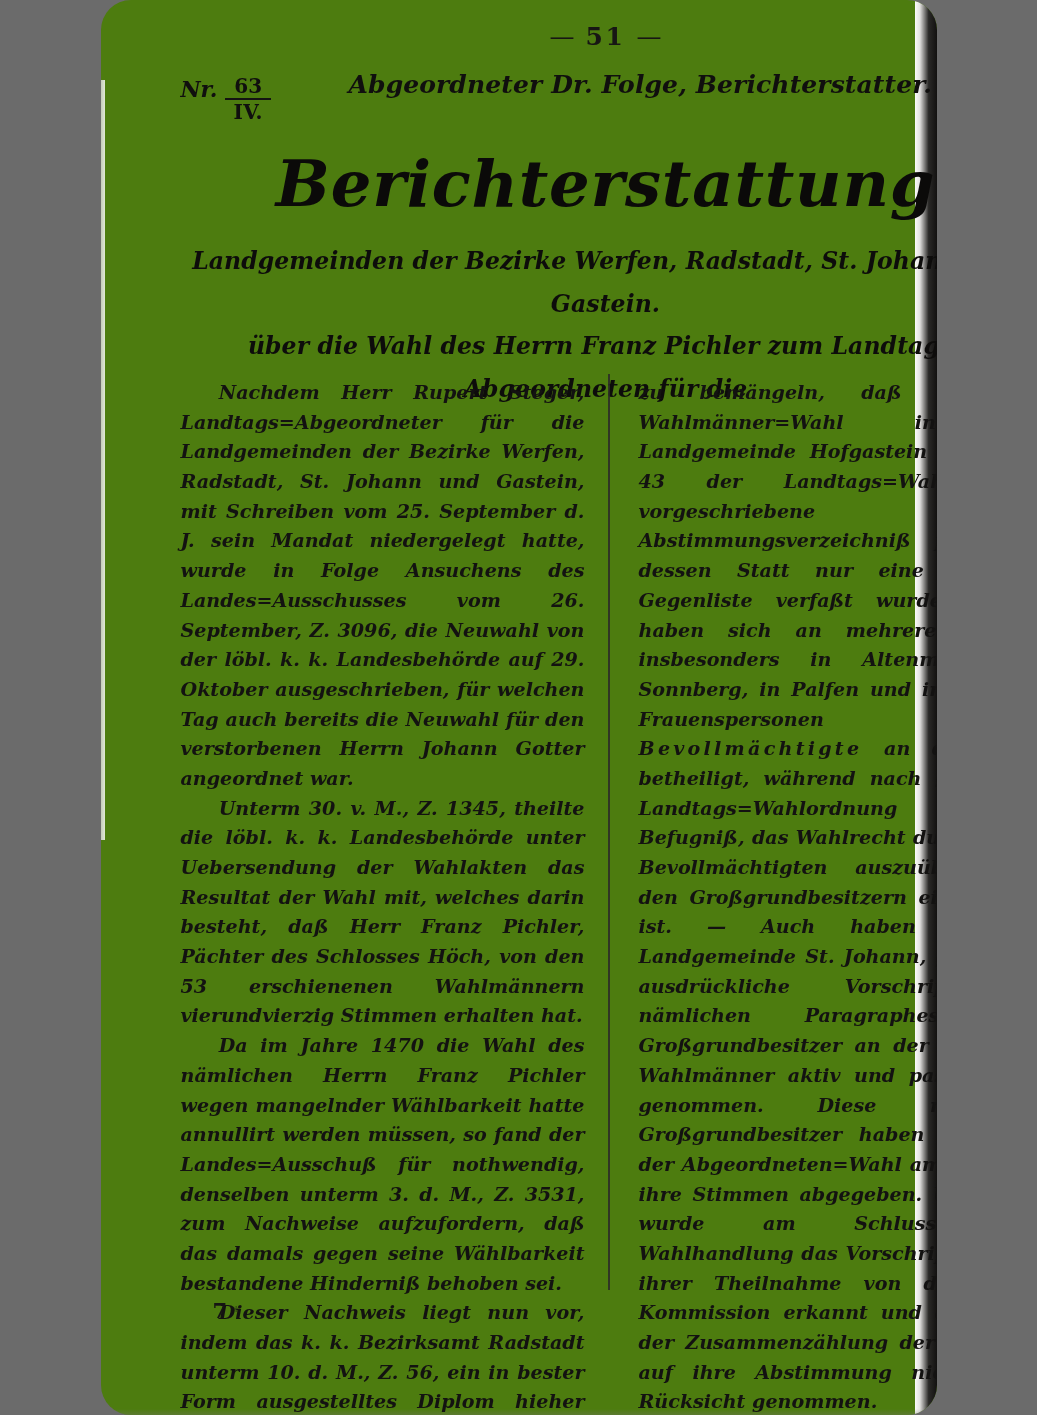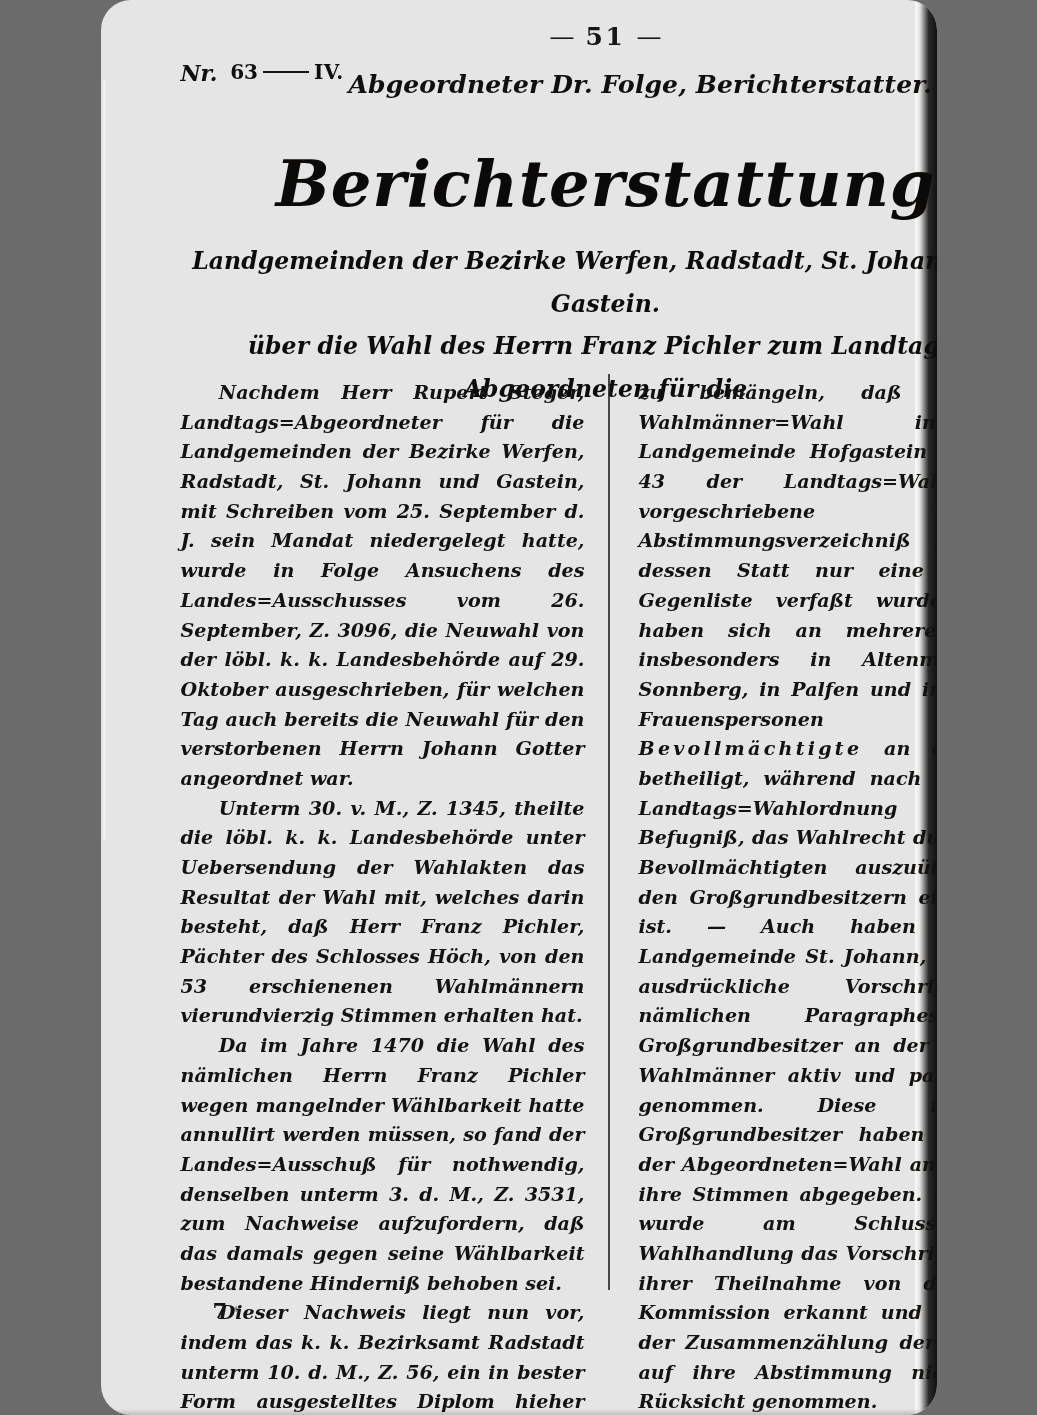--- a/index.html
+++ b/index.html
@@ -8,21 +8,21 @@
     padding: 0;
     background: #6b6b6b;
   }
 
   
   .page {
     position: relative;
     width: 836px;
     height: 1415px;
     margin: 0 auto;
-    background: #e5e5e5;
+    background: #4d7c0f;
     overflow: hidden;
     font-family: "DejaVu Serif", "Liberation Serif", serif;
     color: #100f0e;
     border-radius: 30px;
     -webkit-font-smoothing: antialiased;
   }
 
   
   .scan-edge-left {
     position: absolute;
@@ -60,35 +60,35 @@
 
   .headline {
     position: absolute;
     top: 60px; left: 0;
     width: 1010px;
     height: 48px;
   }
 
   .nr-block {
     position: absolute;
-    left: 80px; top: 0;
+    left: 80px; top: 16px;
     display: flex;
-    align-items: center;
+    align-items: flex-start;
     gap: 8px;
   }
   .nr-word {
     font-family: "DejaVu Serif", "Liberation Serif", serif;
     font-weight: 700;
     font-size: 22px;
     font-style: italic;
     letter-spacing: -.01em;
   }
   .fraction {
     display: inline-flex;
-    flex-direction: row;
+    flex-direction: column;
     align-items: center;
     line-height: 1;
     font-weight: 700;
     font-size: 20px;
     padding-bottom: 2px;
   }
   .fraction .num { padding: 0 5px 1px 5px; }
   .fraction .bar {
     display: block;
     width: 46px;

